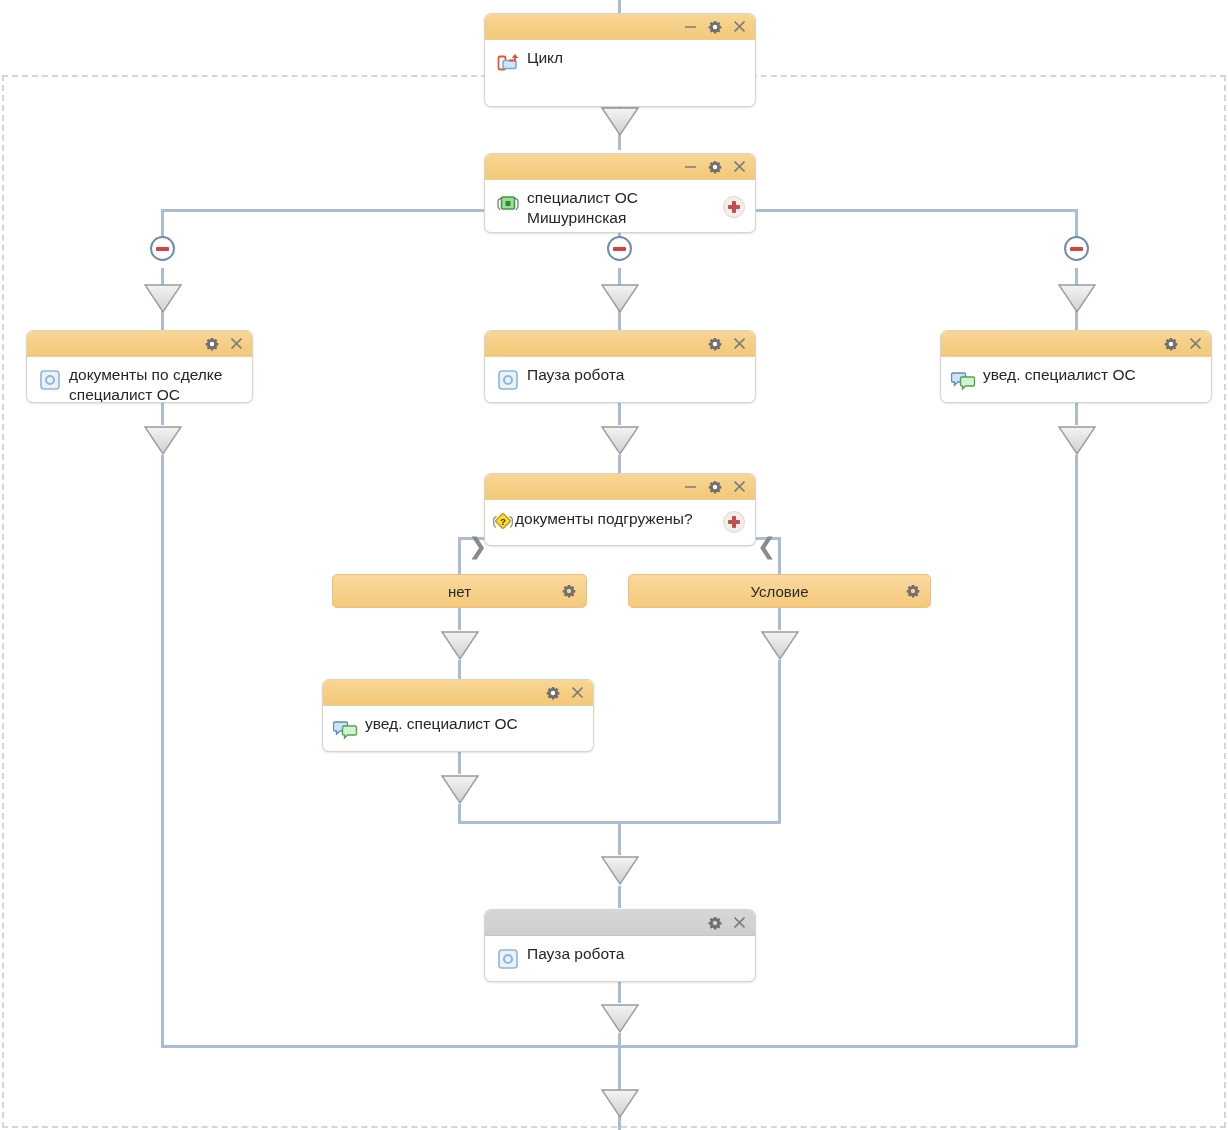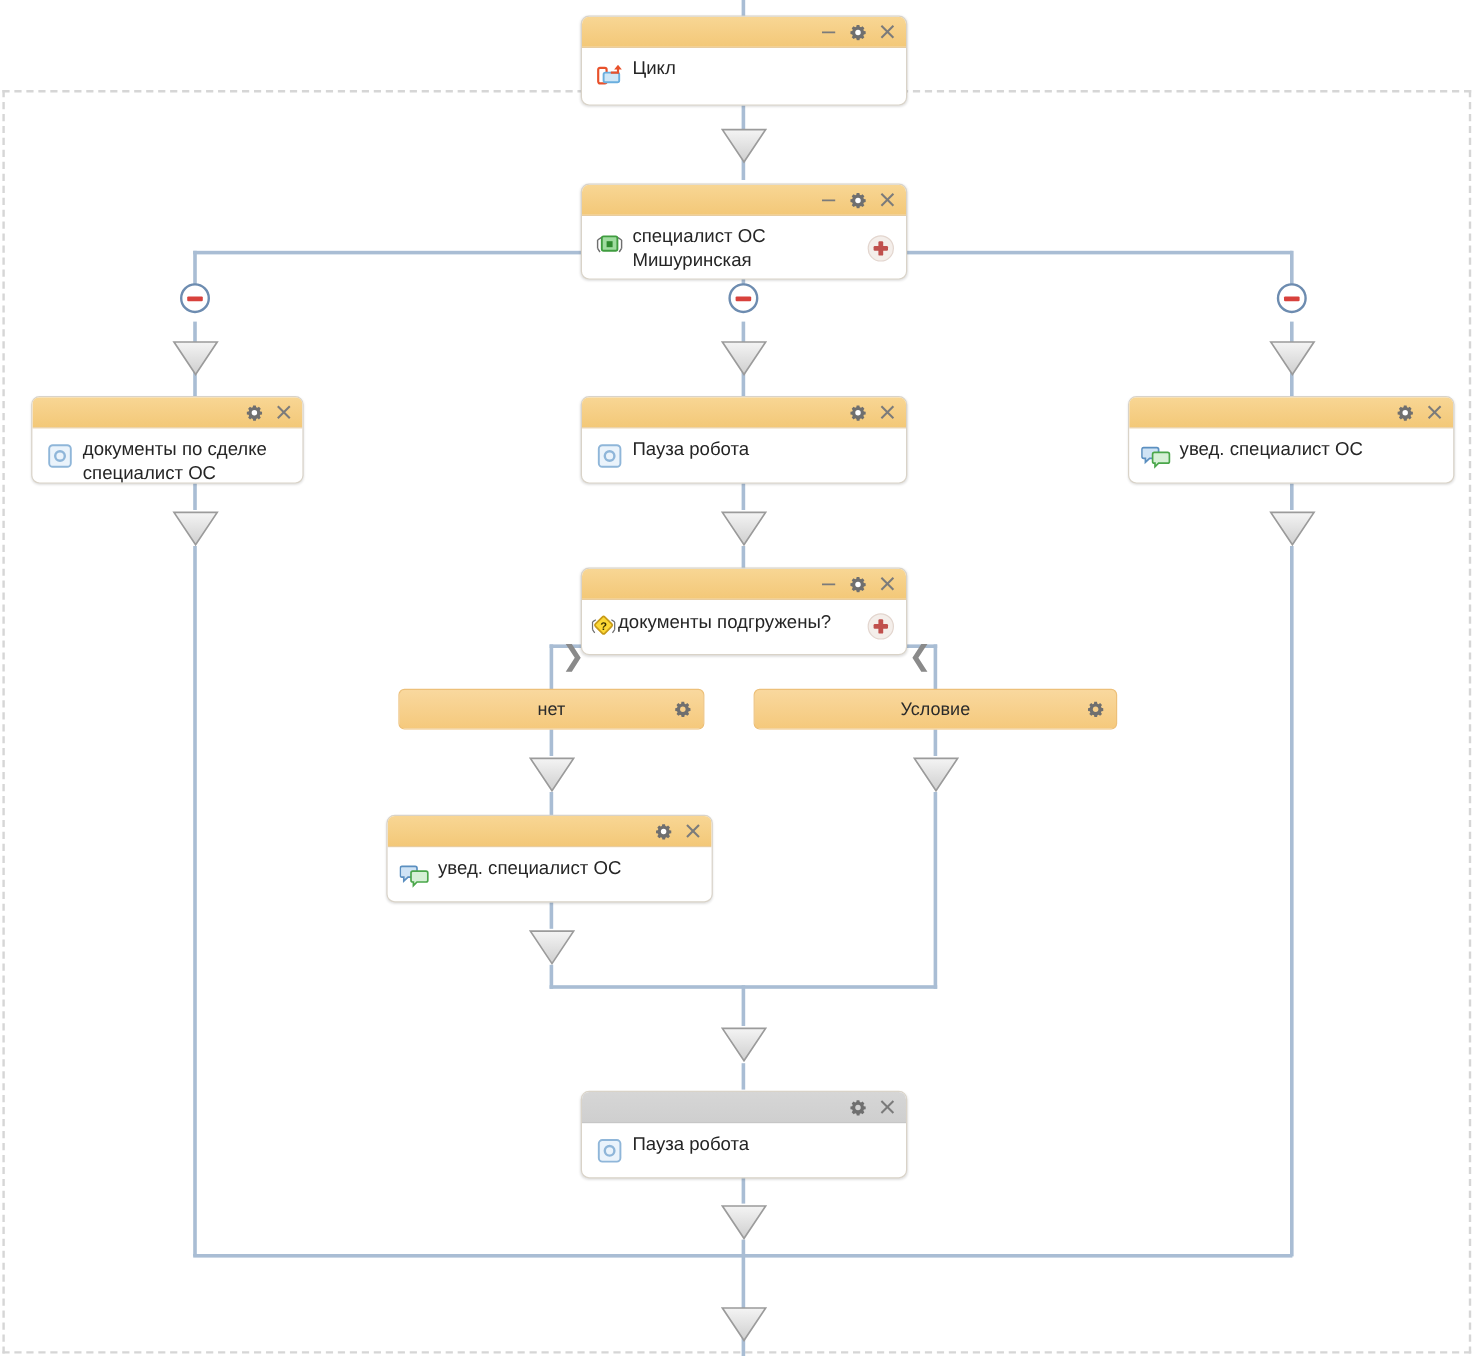--- a/index.html
+++ b/index.html
@@ -314,21 +314,21 @@
   <div class="toggle" style="left:150px; top:236px;">
     <span class="bar"></span>
   </div>
   <div class="toggle" style="left:607px; top:236px;">
     <span class="bar"></span>
   </div>
   <div class="toggle" style="left:1064px; top:236px;">
     <span class="bar"></span>
   </div>
 
-  <div class="node" style="left:484px; top:13px; width:272px; height:75px;">
+  <div class="node" style="left:484px; top:13px; width:272px; height:94px;">
     <div class="node-header">
       <span class="hdr-btn">
         <svg width="13" height="13" viewBox="0 0 13 13">
             <line x1="1" y1="7" x2="12" y2="7" stroke="#7b7b7b" stroke-width="1.6"></line>
           </svg>
       </span>
       <span class="hdr-btn">
         <svg width="14" height="14" viewBox="0 0 16 16" fill="#6f6f6f">
             <path d="M9.3 1h-2.6l-.3 1.7-1.2.5-1.4-1L2 4.1l1 1.4-.5 1.2L.8 7v2.6l1.7.3.5 1.2-1 1.4 1.9 1.8 1.4-1 1.2.5.3 1.7h2.6l.3-1.7 1.2-.5 1.4 1 1.8-1.8-1-1.4.5-1.2 1.7-.3V7l-1.7-.3-.5-1.2 1-1.4-1.8-1.9-1.4 1-1.2-.5z"></path>
             <circle cx="8" cy="8" r="2.6" fill="#fff"></circle>

